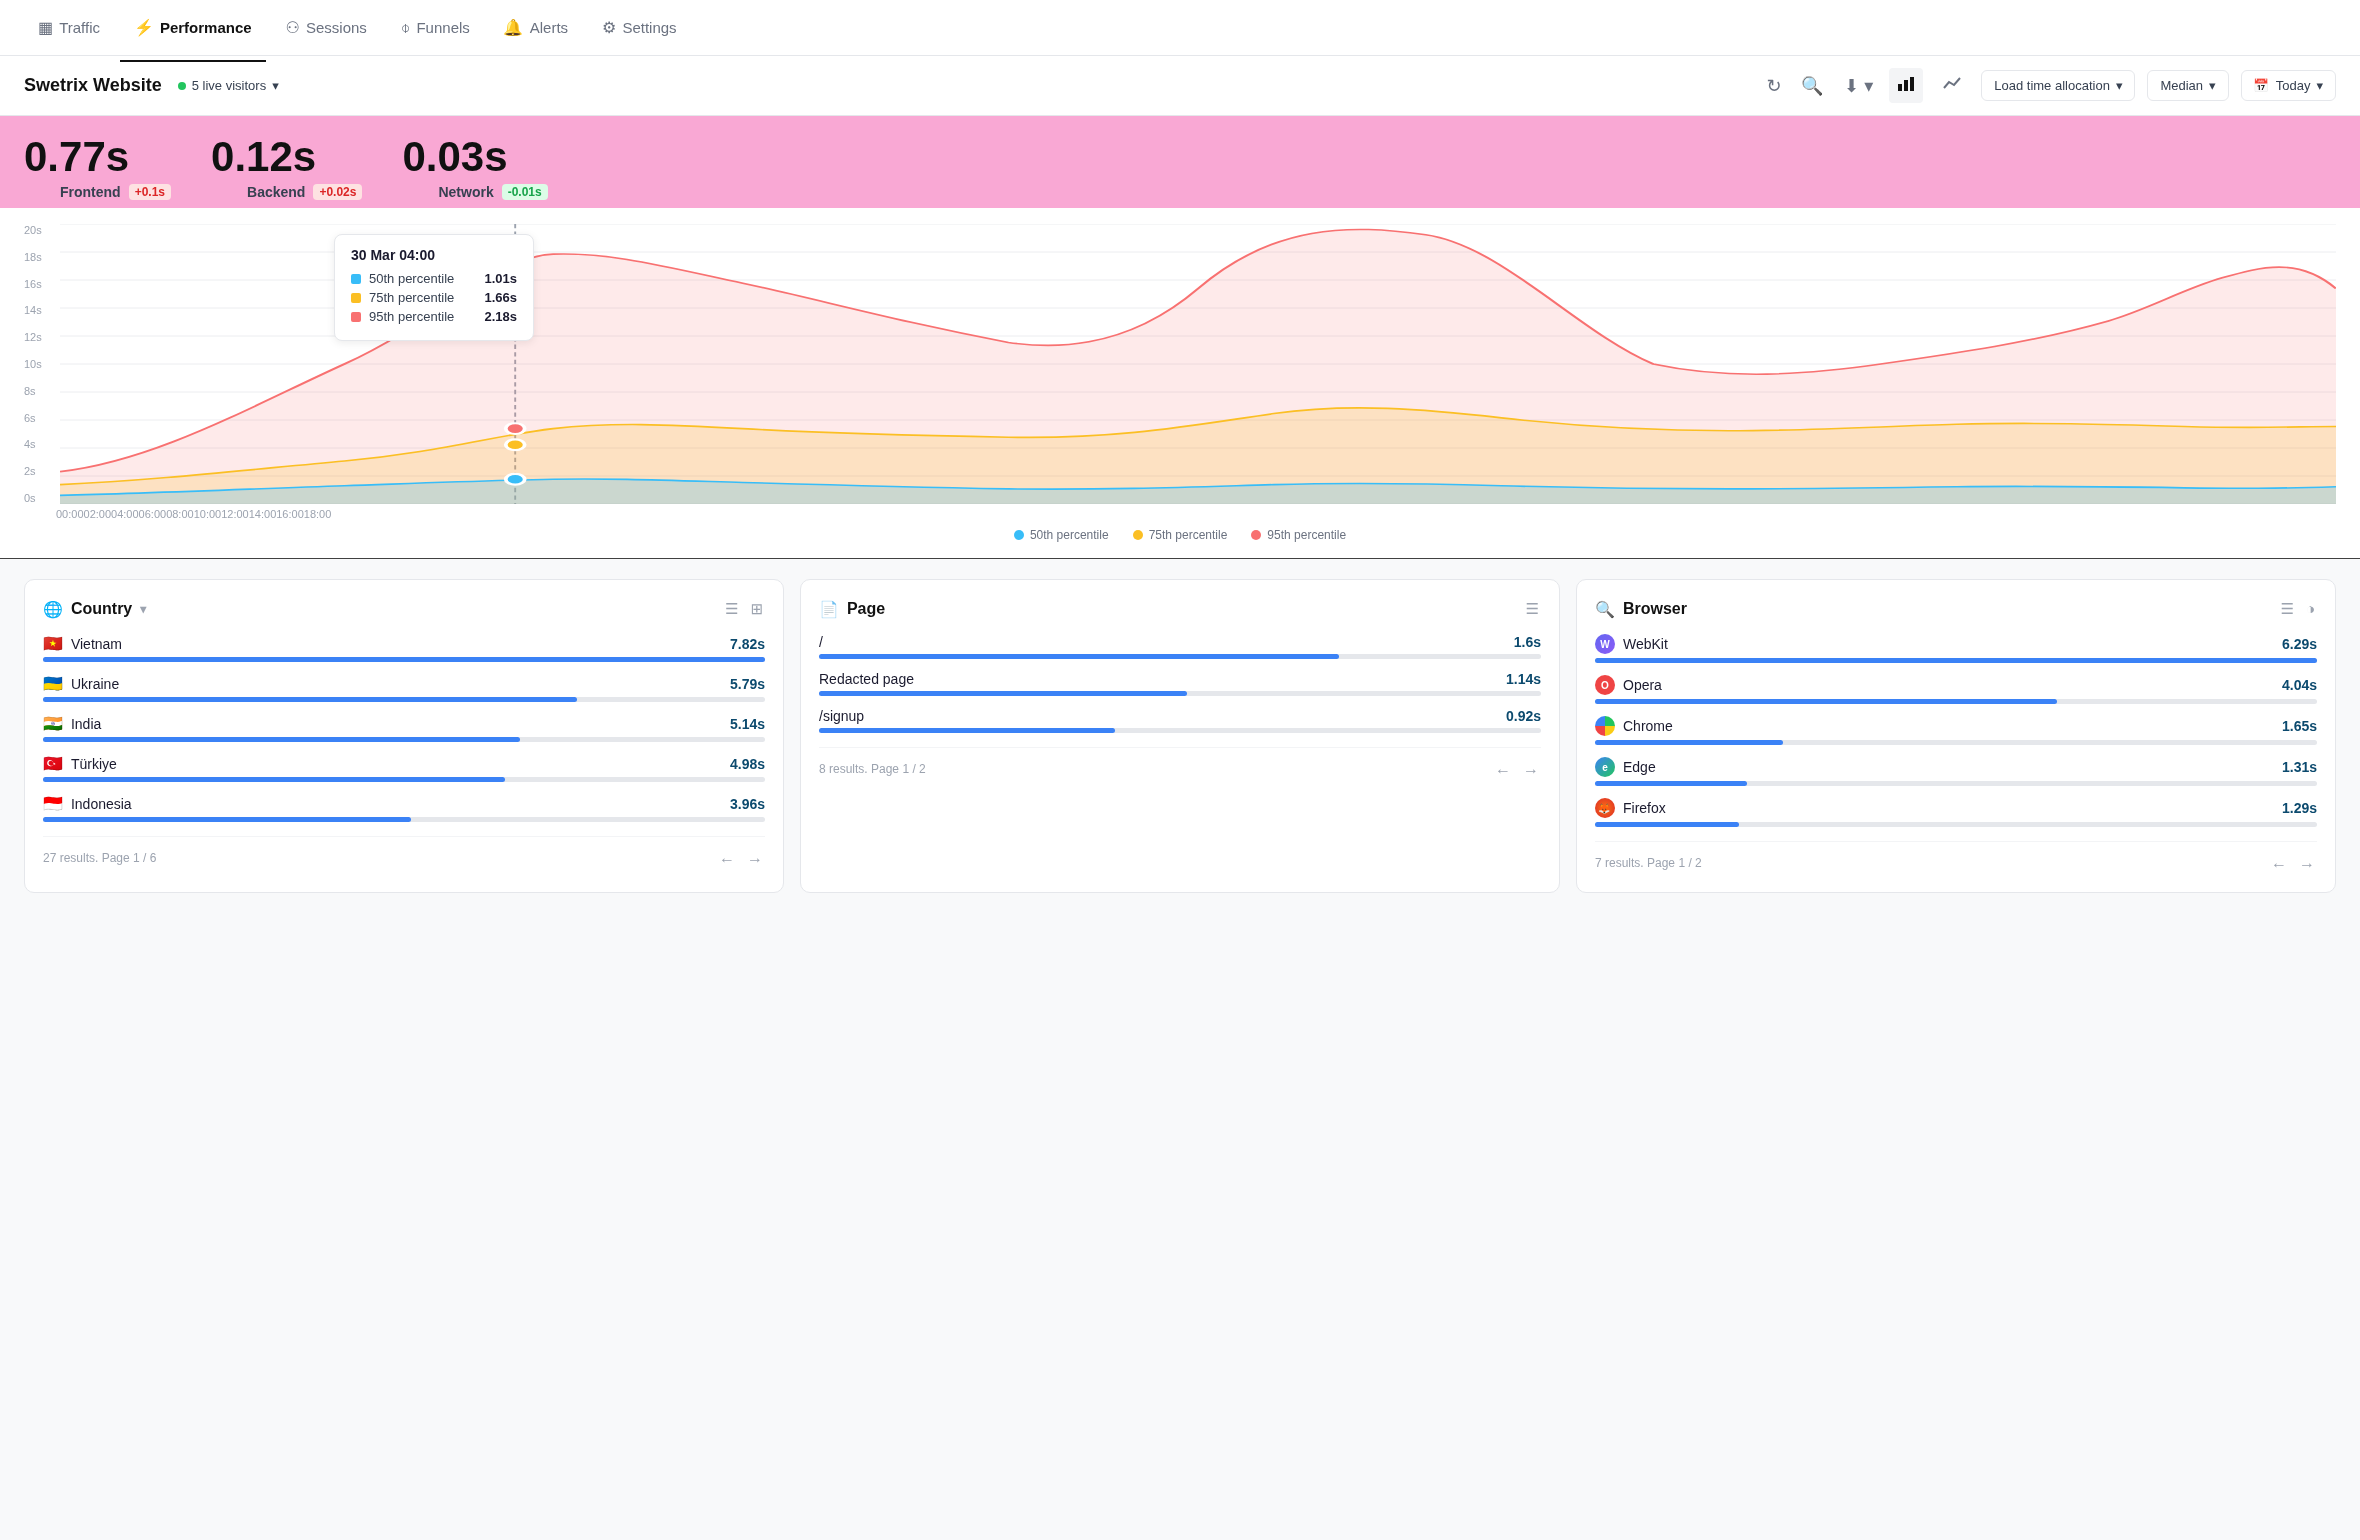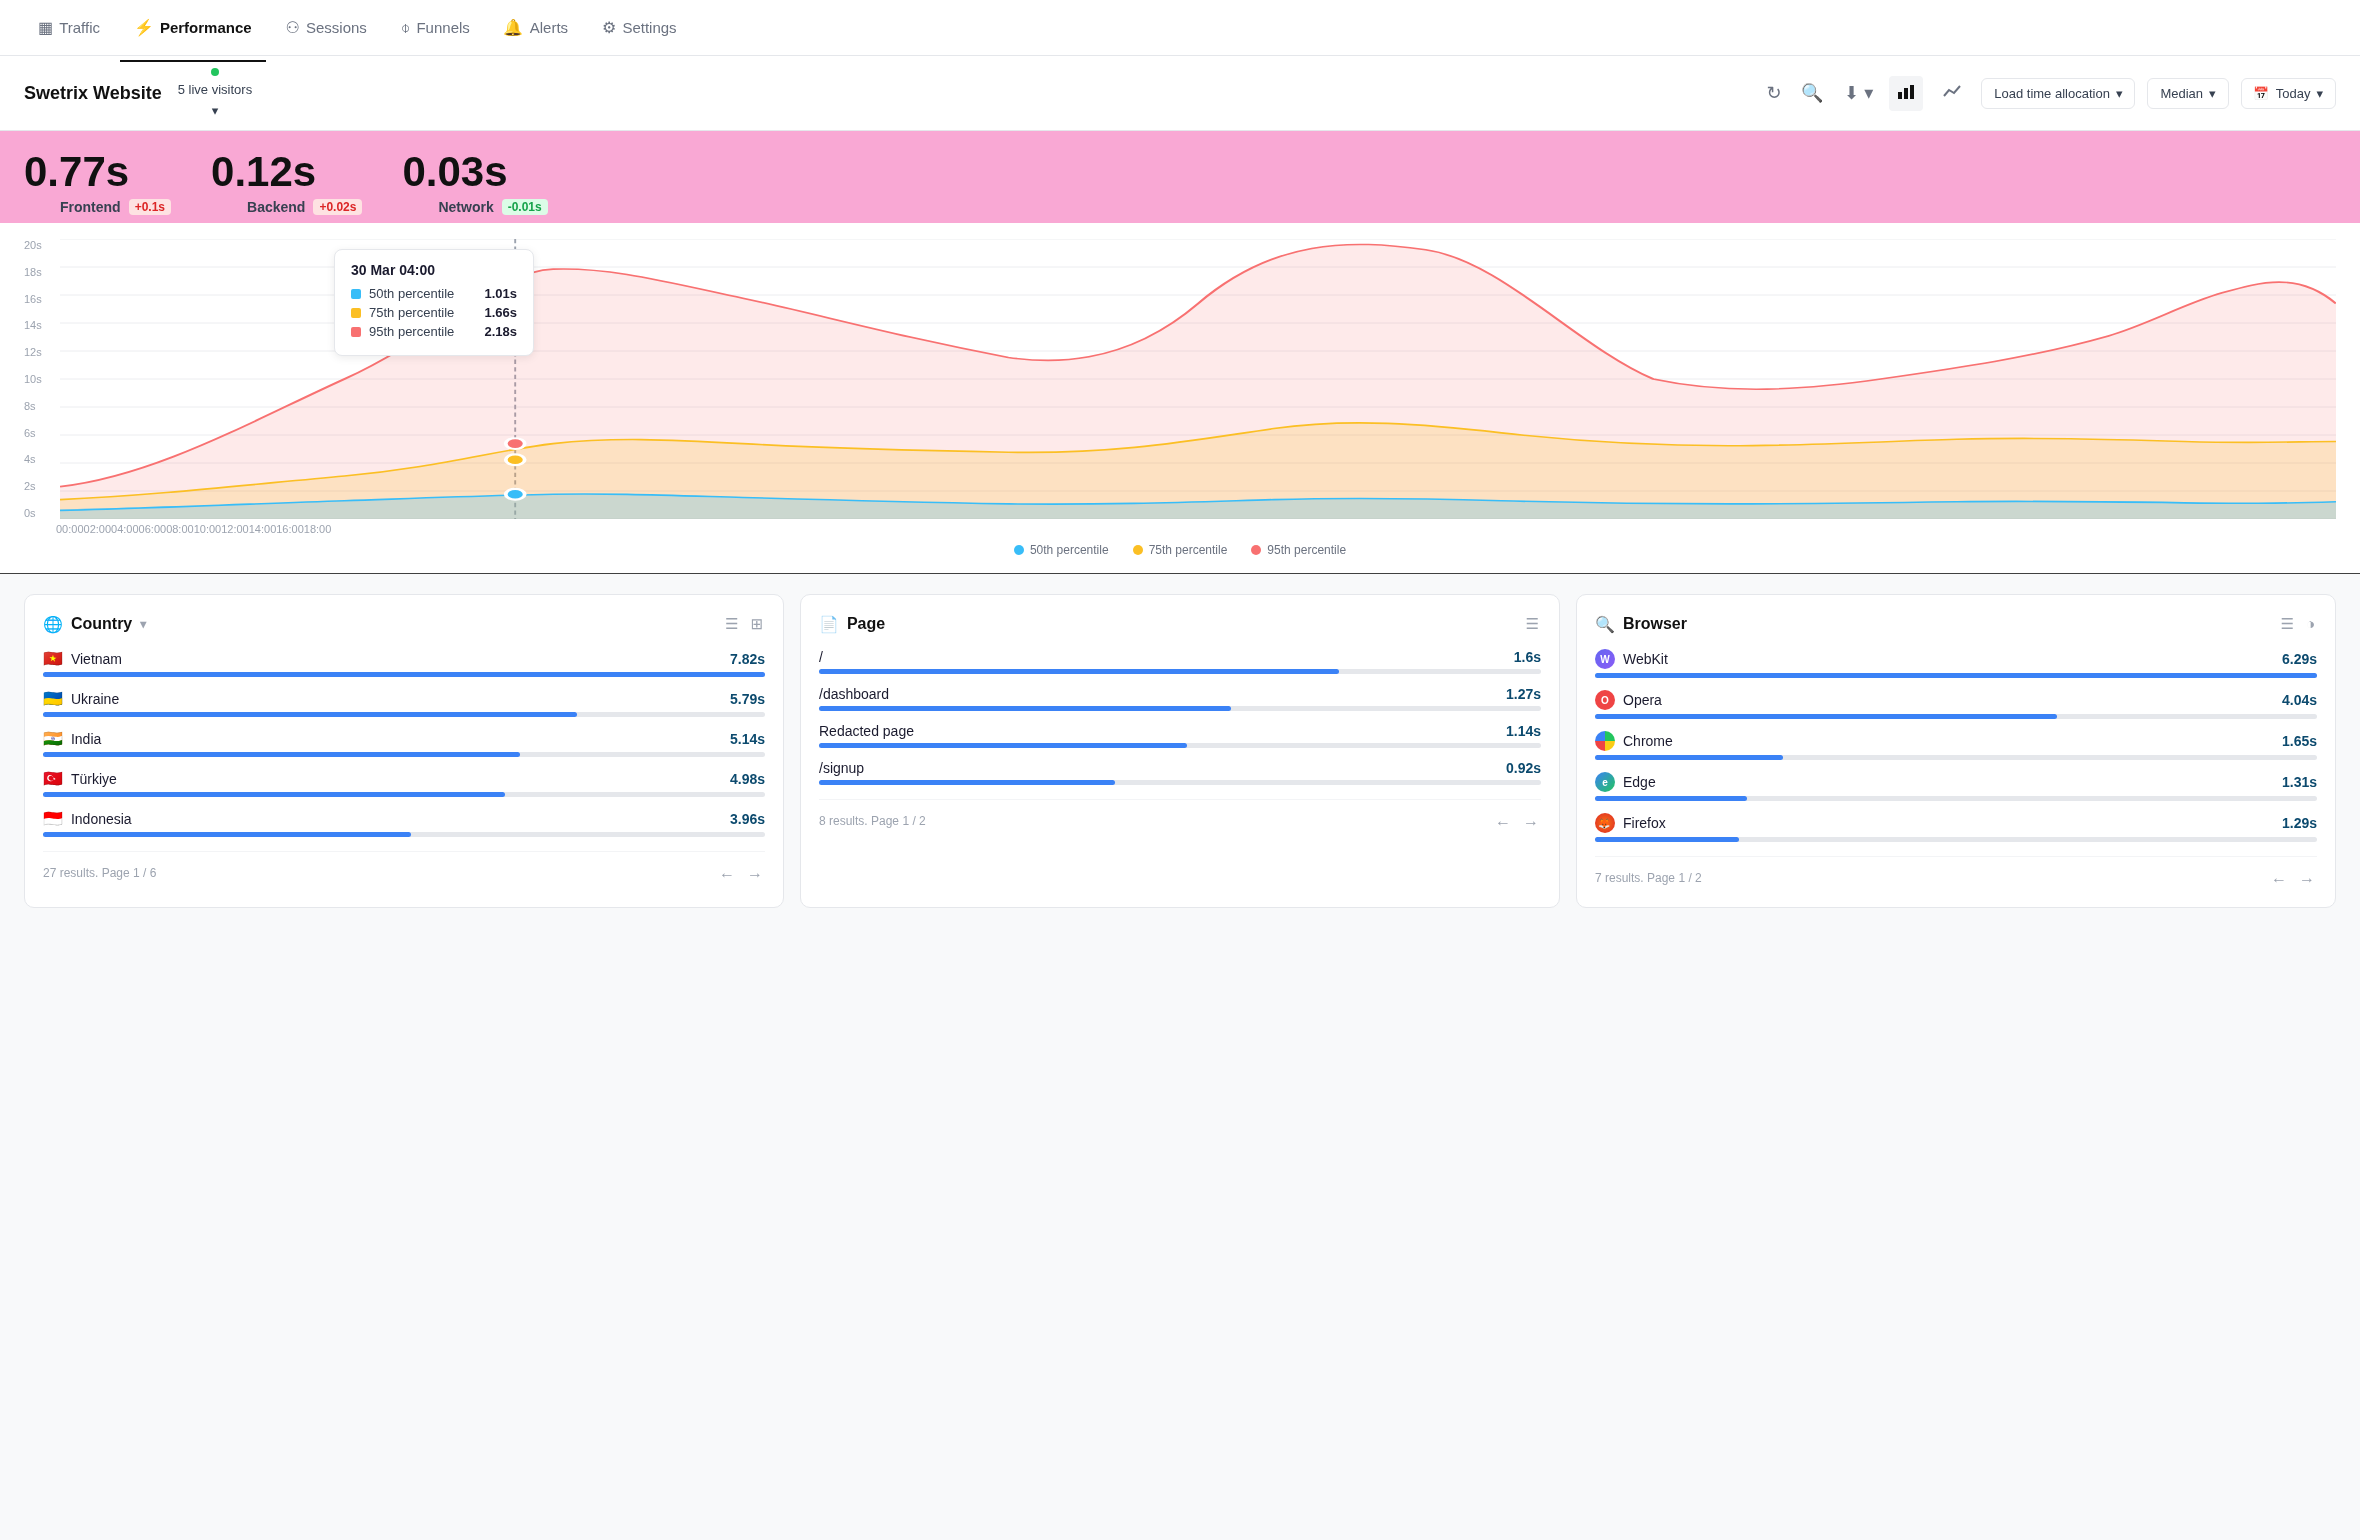--- a/index.html
+++ b/index.html
@@ -8,21 +8,21 @@
     
     .nav { display: flex; align-items: center; gap: 6px; padding: 0 24px; background: #fff; border-bottom: 1px solid #e5e7eb; height: 56px; }
     .nav-item { display: flex; align-items: center; gap: 6px; padding: 8px 14px; border-radius: 6px; cursor: pointer; color: #6b7280; font-size: 15px; white-space: nowrap; text-decoration: none; position: relative; }
     .nav-item.active { color: #111; font-weight: 600; }
     .nav-item.active::after { content: ''; position: absolute; bottom: -17px; left: 0; right: 0; height: 2px; background: #111; }
     .nav-icon { font-size: 16px; }
 
     
     .header { display: flex; align-items: center; padding: 12px 24px; background: #fff; border-bottom: 1px solid #e5e7eb; gap: 16px; }
     .site-title { font-size: 18px; font-weight: 700; color: #111; }
-    .live-badge { display: flex; align-items: center; gap: 6px; font-size: 13px; color: #374151; cursor: pointer; flex-direction: column; }
+    .live-badge { display: flex; align-items: center; gap: 6px; font-size: 13px; color: #374151; cursor: pointer; }
     .live-dot { width: 8px; height: 8px; background: #22c55e; border-radius: 50%; }
     .header-right { margin-left: auto; display: flex; align-items: center; gap: 12px; }
     .header-btn { background: none; border: none; cursor: pointer; color: #6b7280; font-size: 18px; padding: 4px; border-radius: 4px; }
     .chart-type-btn { background: none; border: none; cursor: pointer; color: #6b7280; font-size: 18px; padding: 6px 8px; border-radius: 4px; }
     .chart-type-btn.active { color: #111; background: #f3f4f6; }
     .dropdown-btn { display: flex; align-items: center; gap: 6px; padding: 7px 12px; border: 1px solid #e5e7eb; border-radius: 6px; background: #fff; cursor: pointer; font-size: 13px; color: #374151; white-space: nowrap; }
 
     
     .metrics { padding: 20px 24px 8px; background: #f9a8d4; display: flex; gap: 40px; align-items: flex-start; }
     .metric-group { display: flex; flex-direction: column; }
@@ -370,31 +370,20 @@
           </div>
         <span class="row-value">1.6s</span>
       </div>
       <div class="bar-track">
           <div class="bar-fill" style="width:72%"></div>
         </div>
     </div>
     <div class="table-row">
       <div class="table-row-top">
         <div class="row-left">
-            <span>/dashboard</span>
-          </div>
-        <span class="row-value">1.27s</span>
-      </div>
-      <div class="bar-track">
-          <div class="bar-fill" style="width:57%"></div>
-        </div>
-    </div>
-    <div class="table-row">
-      <div class="table-row-top">
-        <div class="row-left">
             <span>Redacted page</span>
           </div>
         <span class="row-value">1.14s</span>
       </div>
       <div class="bar-track">
           <div class="bar-fill" style="width:51%"></div>
         </div>
     </div>
     <div class="table-row">
       <div class="table-row-top">

